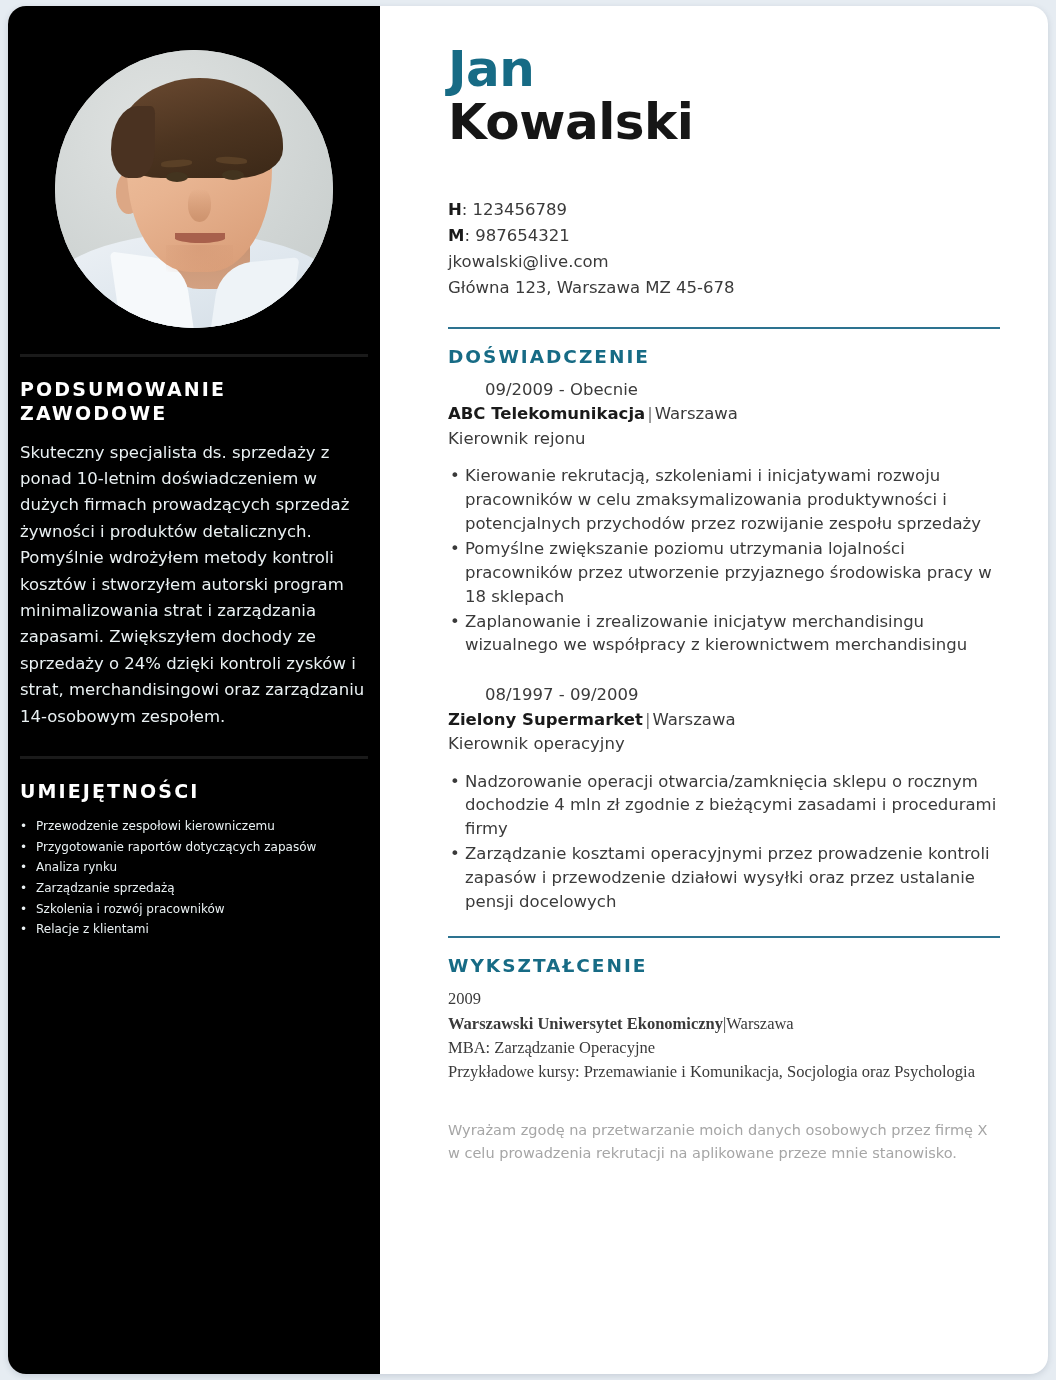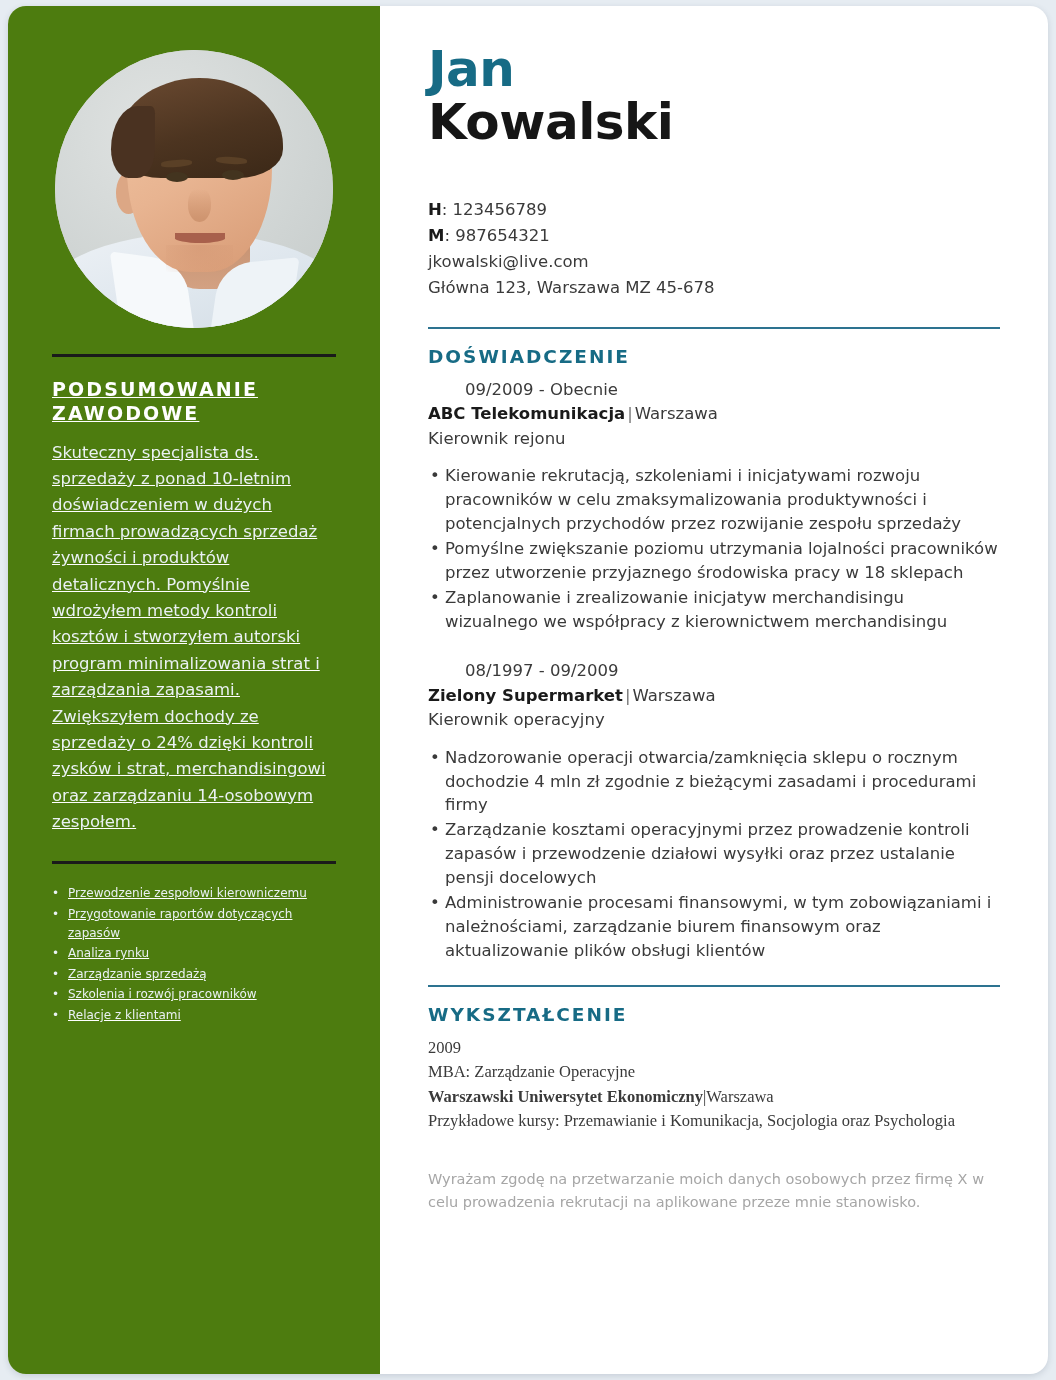--- a/index.html
+++ b/index.html
@@ -22,25 +22,24 @@
     border-radius: 18px;
     overflow: hidden;
     display: flex;
     box-shadow: 0 2px 6px rgba(60,80,100,0.18);
   }
 
   
   .sidebar {
     width: 372px;
     flex: 0 0 372px;
-    background: #4d7c0f;
+    background: #000000;
     color: #ffffff;
-    padding: 0 44px;
-    position: relative;
-    text-decoration: underline;
+    padding: 0 12px;
+    position: relative;
   }
 
   .photo-wrap {
     margin-top: 44px;
     display: flex;
     justify-content: center;
   }
   .photo {
     width: 278px;
     height: 278px;
@@ -116,21 +115,21 @@
   .side-list li::before {
     content: "•";
     position: absolute;
     left: 0;
     top: 0;
   }
 
   
   .main {
     flex: 1;
-    padding: 0 48px 0 48px;
+    padding: 0 48px 0 68px;
     position: relative;
   }
 
   .name-block { padding-top: 38px; }
   .name-first {
     font-size: 50px;
     font-weight: 800;
     color: #176b85;
     line-height: 1.03;
     letter-spacing: -0.5px;
@@ -232,20 +231,21 @@
     </div>
 
     <section class="side-section">
       <div class="side-rule"></div>
       <h2 class="side-heading">PODSUMOWANIE ZAWODOWE</h2>
       <p class="side-body">Skuteczny specjalista ds. sprzedaży z ponad 10-letnim doświadczeniem w dużych firmach prowadzących sprzedaż żywności i produktów detalicznych. Pomyślnie wdrożyłem metody kontroli kosztów i stworzyłem autorski program minimalizowania strat i zarządzania zapasami. Zwiększyłem dochody ze sprzedaży o 24% dzięki kontroli zysków i strat, merchandisingowi oraz zarządzaniu 14-osobowym zespołem.</p>
     </section>
 
     <section class="side-section">
       <div class="side-rule"></div>
+      <h2 class="side-heading">UMIEJĘTNOŚCI</h2>
       <ul class="side-list">
         <li>Przewodzenie zespołowi kierowniczemu</li>
         <li>Przygotowanie raportów dotyczących zapasów</li>
         <li>Analiza rynku</li>
         <li>Zarządzanie sprzedażą</li>
         <li>Szkolenia i rozwój pracowników</li>
         <li>Relacje z klientami</li>
       </ul>
     </section>
   </aside>
@@ -290,33 +290,32 @@
 
       <div class="entry">
         <div class="entry-date">08/1997 - 09/2009</div>
         <div class="entry-org">
           <b>Zielony Supermarket</b><span class="sep">|</span><span>Warszawa</span>
         </div>
         <div class="entry-role">Kierownik operacyjny</div>
         <ul class="bullets">
           <li>Nadzorowanie operacji otwarcia/zamknięcia sklepu o rocznym dochodzie 4 mln zł zgodnie z bieżącymi zasadami i procedurami firmy</li>
           <li>Zarządzanie kosztami operacyjnymi przez prowadzenie kontroli zapasów i przewodzenie działowi wysyłki oraz przez ustalanie pensji docelowych</li>
-          <li>Administrowanie procesami finansowymi, w tym zobowiązaniami i należnościami, zarządzanie biurem finansowym oraz aktualizowanie plików obsługi klientów</li>
         </ul>
       </div>
     </section>
 
     <div class="main-rule" style="margin-top:22px;"></div>
 
     <section>
       <h2 class="sec-heading">WYKSZTAŁCENIE</h2>
       <div class="edu-line">2009</div>
-      <div class="edu-line">MBA: Zarządzanie Operacyjne</div>
       <div class="edu-line">
         <b>Warszawski Uniwersytet Ekonomiczny</b><span class="sep">|</span><span>Warszawa</span>
       </div>
+      <div class="edu-line">MBA: Zarządzanie Operacyjne</div>
       <div class="edu-line">Przykładowe kursy: Przemawianie i Komunikacja, Socjologia oraz Psychologia</div>
     </section>
 
     <p class="consent">Wyrażam zgodę na przetwarzanie moich danych osobowych przez firmę X w celu prowadzenia rekrutacji na aplikowane przeze mnie stanowisko.</p>
   </main>
 
 </div>
 
 </body></html>

